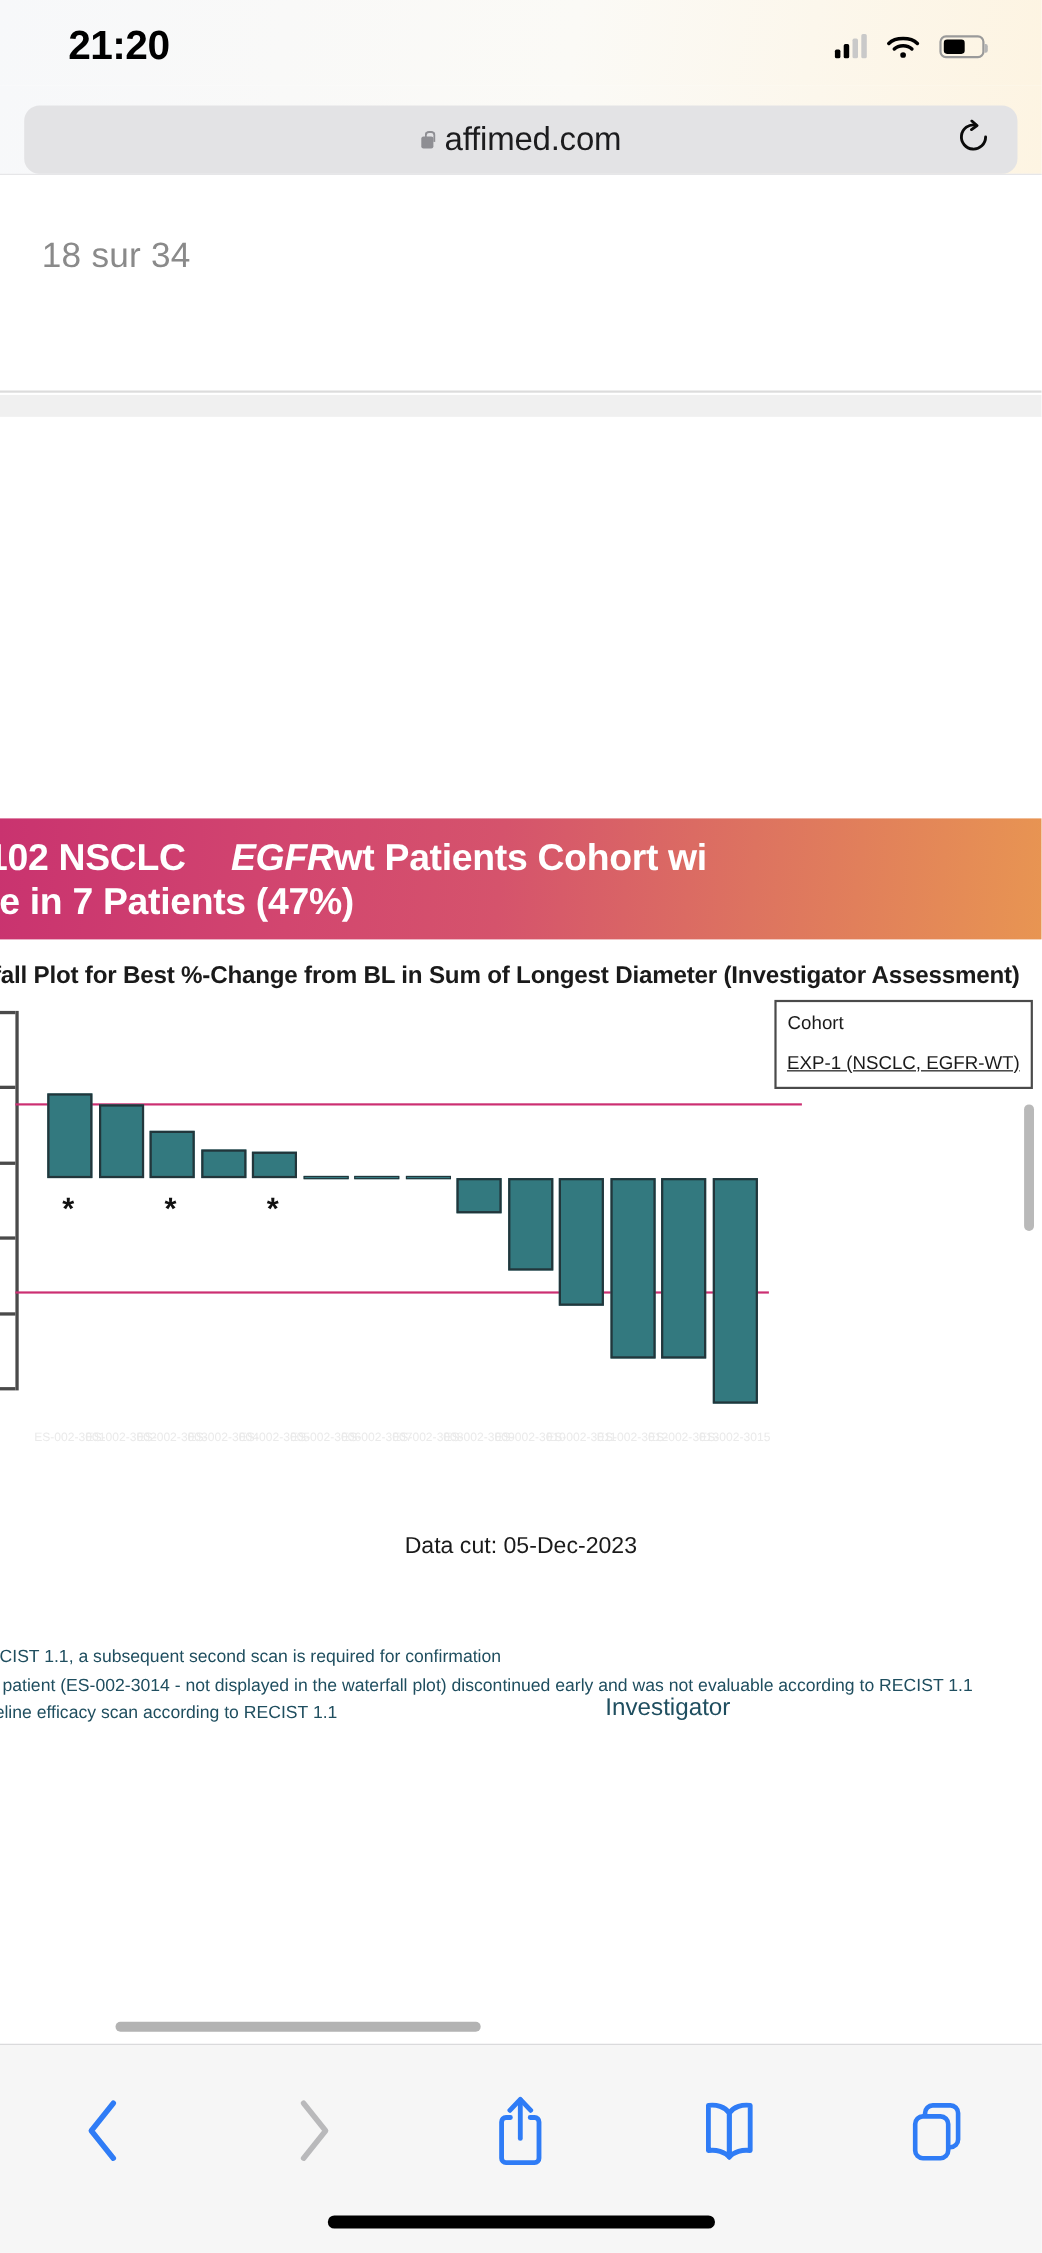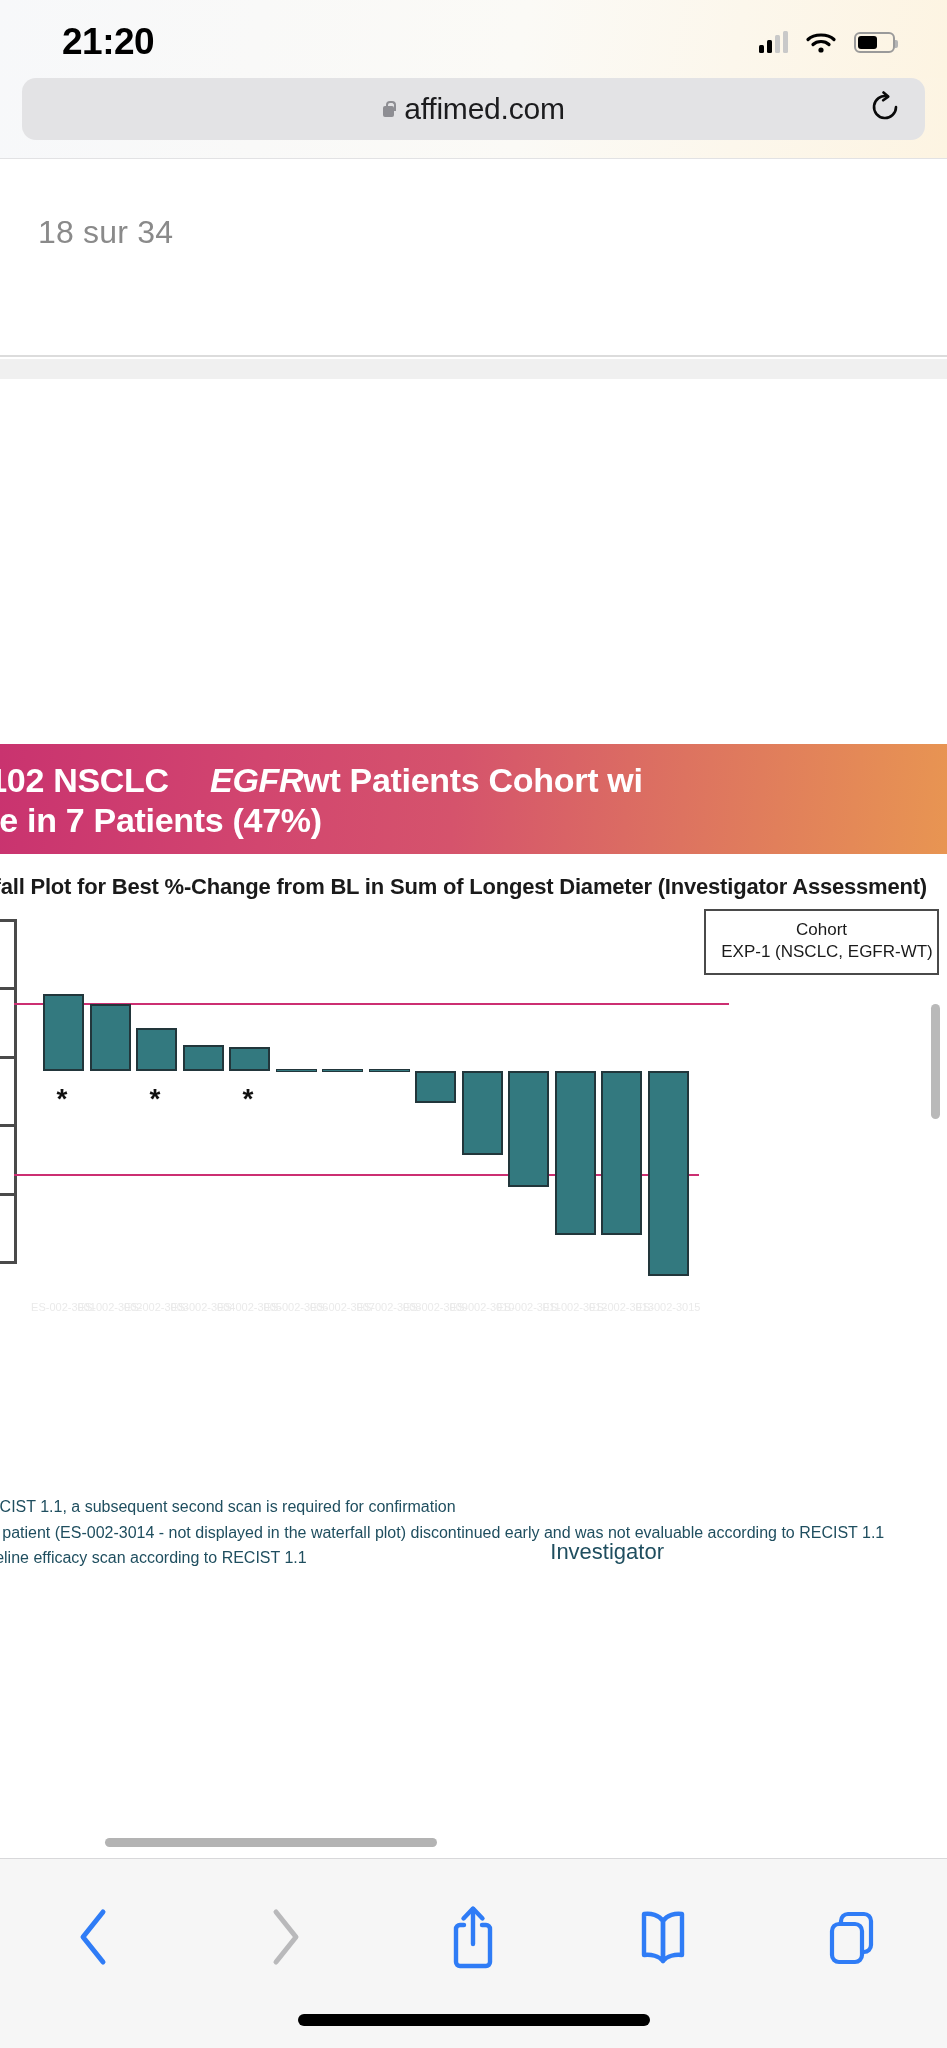--- a/index.html
+++ b/index.html
@@ -27,21 +27,21 @@
   .bars i:nth-child(3){height:18px; background:#c9c9c9;}
   .bars i:nth-child(4){height:22px; background:#c9c9c9;}
   .batt{ width:41px; height:21px; border:2px solid #9a9a9a; border-radius:6px; position:relative; }
   .batt::after{ content:""; position:absolute; right:-5px; top:6px; width:3px; height:8px; background:#b5b5b5; border-radius:0 2px 2px 0;}
   .batt b{ position:absolute; left:2px; top:2px; bottom:2px; width:19px; background:#000; border-radius:3px; display:block;}
 
   
   .url-wrap{
     position:absolute; left:0; top:78px; width:947px; height:80px;
     background:linear-gradient(100deg,#f7f8fa 0%,#fbfaf6 55%,#fdf4e2 100%);
-    display:flex; align-items:flex-start; padding:0 22px;
+    display:flex; align-items:flex-end; padding:0 22px;
   }
   .url-bar{
     flex:1; height:62px; background:#e3e3e5; border-radius:14px;
     display:flex; align-items:center; justify-content:center; position:relative;
   }
   .lock{ width:13px; height:16px; position:relative; margin-right:9px; }
   .lock::before{ content:""; position:absolute; left:1px; top:5px; width:11px; height:11px; background:#8e8e93; border-radius:2px;}
   .lock::after{ content:""; position:absolute; left:3.5px; top:0px; width:6px; height:8px; border:2px solid #8e8e93; border-bottom:none; border-radius:4px 4px 0 0;}
   .url-text{ font-size:30px; color:#1c1c1e; letter-spacing:-0.2px;}
   .reload{ position:absolute; right:24px; top:50%; transform:translateY(-50%); }
@@ -90,22 +90,22 @@
   .refline{ position:absolute; height:2px; background:#cc2f72; left:-3px; }
   .bar{ position:absolute; background:#33797f; border:2px solid #22363b;}
   .star{ position:absolute; font-size:28px; font-weight:bold; color:#111; line-height:1;}
   .xlabels{ position:absolute; left:17px; top:392px; width:930px; height:22px;}
   .xlab{ position:absolute; font-size:11px; color:#eaeaea; white-space:nowrap; transform:translateX(-50%);}
 
   .legend{
     position:absolute; right:8px; top:0px; width:235px; padding:9px 10px 11px;
     border:2px solid #4a4a4a; background:#fff; z-index:5;
   }
-  .legend-title{ text-align:center; font-size:17px; color:#1a1a1a; margin-bottom:2px;}
-  .legend-row{ display:flex; align-items:center; justify-content:center; gap:11px;}
+  .legend-title{ font-size:17px; color:#1a1a1a; margin-bottom:17px;}
+  .legend-row{ display:flex; align-items:center; justify-content:flex-end; gap:11px;text-decoration:underline;}
   .legend-swatch{ width:16px; height:16px; background:#33797f; }
   .legend-label{ font-size:17px; color:#1a1a1a; white-space:nowrap;}
 
   .datacut{
     position:absolute; left:0; top:1015px; width:947px; text-align:center;
     font-size:21px; color:#1a1a1a;
   }
 
   .footnotes{
     position:absolute; left:-36px; top:1115px; width:1100px;
@@ -238,20 +238,21 @@
 
       <div class="legend">
         <div class="legend-title">Cohort</div>
         <div class="legend-row">
           <span class="legend-swatch"></span>
           <span class="legend-label">EXP-1 (NSCLC, EGFR-WT)</span>
         </div>
       </div>
     </div>
 
+    <div class="datacut">Data cut:  05-Dec-2023</div>
 
     <div class="footnotes">
       <div>o RECIST 1.1, a subsequent second scan is required for confirmation</div>
       <div>ional patient (ES-002-3014 - not displayed in the waterfall plot) discontinued early and was not evaluable according to RECIST 1.1</div>
       <div>-baseline efficacy scan according to RECIST 1.1</div>
     </div>
     <div class="confidential">Investigator</div>
   </div>
 
   <div class="vscroll"></div>

